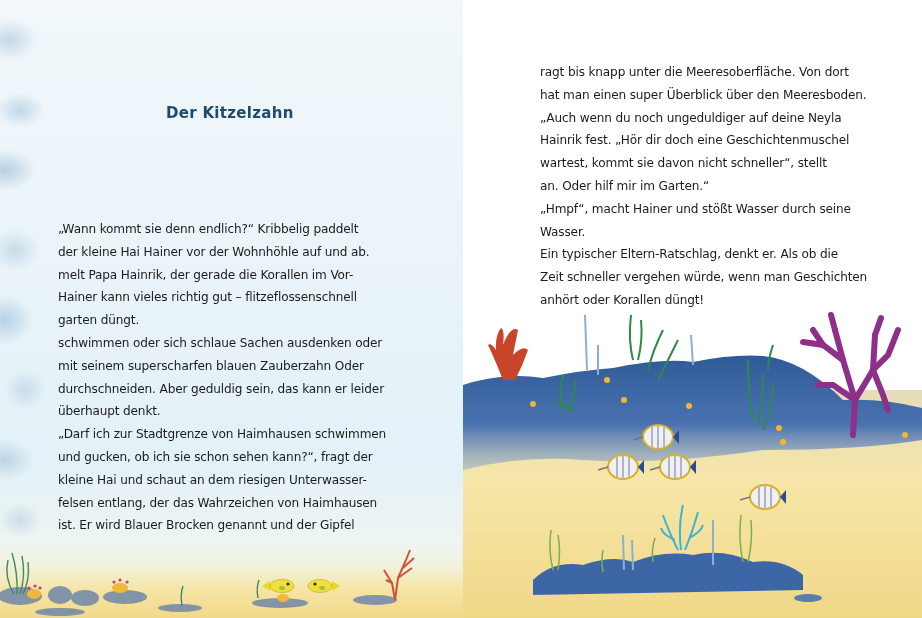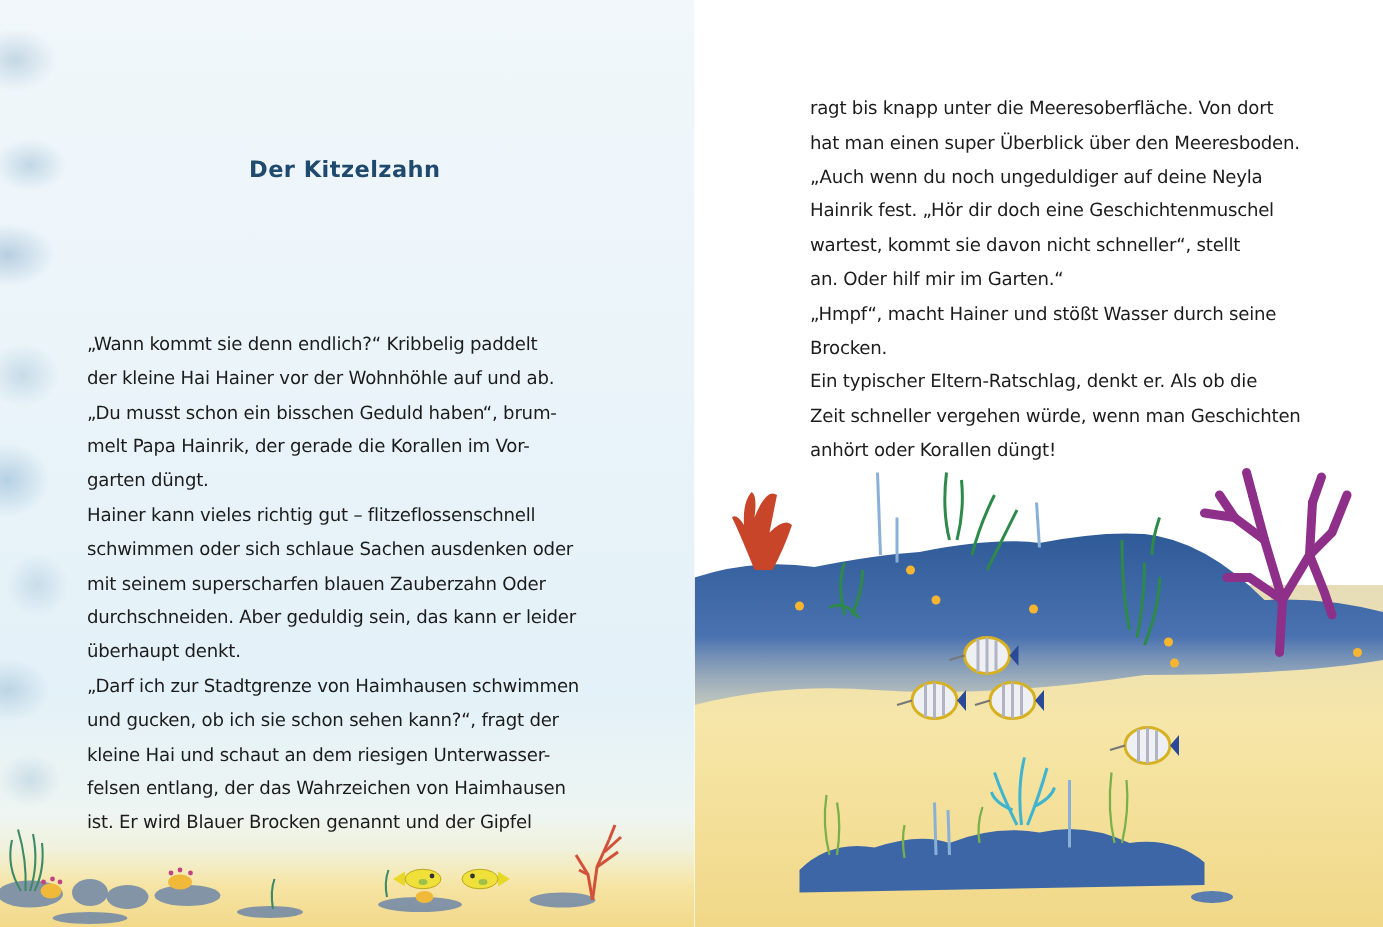--- a/index.html
+++ b/index.html
@@ -57,24 +57,23 @@
 <div class="spread">
 
   <div class="page-left">
     <div class="cloudy"></div>
 
     <h1 class="title">Der Kitzelzahn</h1>
 
     <div class="body-text left-text">
       <span class="line">„Wann kommt sie denn endlich?“ Kribbelig paddelt</span>
       <span class="line">der kleine Hai Hainer vor der Wohnhöhle auf und ab.</span>
-      <span class="line">„Du musst schon ein bisschen Geduld haben“, brum-</span>
       <span class="line">melt Papa Hainrik, der gerade die Korallen im Vor-</span>
+      <span class="line">Hainer kann vieles richtig gut – flitzeflossenschnell</span>
       <span class="line">garten düngt.</span>
-      <span class="line">Hainer kann vieles richtig gut – flitzeflossenschnell</span>
       <span class="line">schwimmen oder sich schlaue Sachen ausdenken oder</span>
       <span class="line">mit seinem superscharfen blauen Zauberzahn Oder</span>
       <span class="line">durchschneiden. Aber geduldig sein, das kann er leider</span>
       <span class="line">überhaupt denkt.</span>
       <span class="line">„Darf ich zur Stadtgrenze von Haimhausen schwimmen</span>
       <span class="line">und gucken, ob ich sie schon sehen kann?“, fragt der</span>
       <span class="line">kleine Hai und schaut an dem riesigen Unterwasser-</span>
       <span class="line">felsen entlang, der das Wahrzeichen von Haimhausen</span>
       <span class="line">ist. Er wird Blauer Brocken genannt und der Gipfel</span>
     </div>
@@ -262,19 +261,19 @@
     </svg>
 
     <div class="body-text right-text" style="left:77px;">
       <span class="line">ragt bis knapp unter die Meeresoberfläche. Von dort</span>
       <span class="line">hat man einen super Überblick über den Meeresboden.</span>
       <span class="line">„Auch wenn du noch ungeduldiger auf deine Neyla</span>
       <span class="line">Hainrik fest. „Hör dir doch eine Geschichtenmuschel</span>
       <span class="line">wartest, kommt sie davon nicht schneller“, stellt</span>
       <span class="line">an. Oder hilf mir im Garten.“</span>
       <span class="line">„Hmpf“, macht Hainer und stößt Wasser durch seine</span>
-      <span class="line">Brocken.</span>
+      <span class="line">Wasser.</span>
       <span class="line">Ein typischer Eltern-Ratschlag, denkt er. Als ob die</span>
       <span class="line">Zeit schneller vergehen würde, wenn man Geschichten</span>
       <span class="line">anhört oder Korallen düngt!</span>
     </div>
   </div>
 </div>
 
 </body></html>

